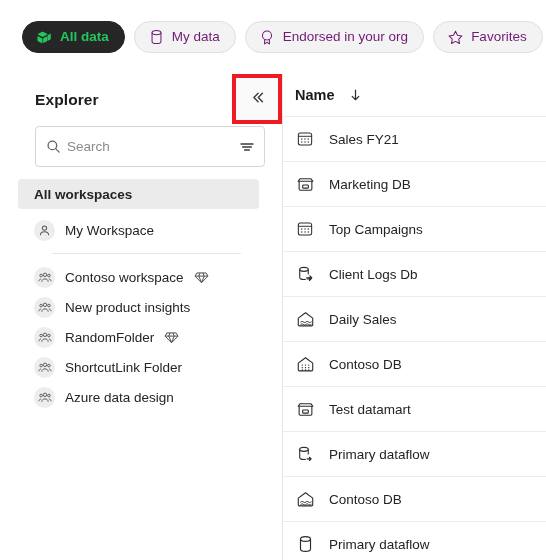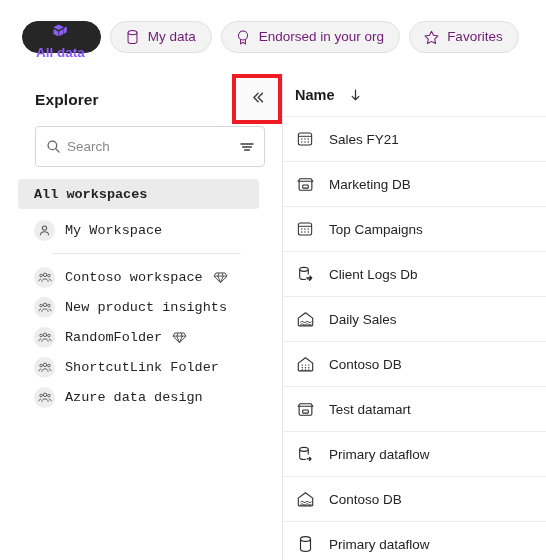--- a/index.html
+++ b/index.html
@@ -48,23 +48,22 @@
     font-size: 13.5px;
     line-height: 1;
     white-space: nowrap;
     cursor: pointer;
     box-sizing: border-box;
   }
 
   .pill.active {
     background: #262626;
     border-color: #262626;
-    color: #8b5cf6;
+    color: #22c55e;
     font-weight: 600;
-    flex-direction: column;
   }
 
   .pill .picon {
     display: inline-flex;
     align-items: center;
     justify-content: center;
     width: 17px;
     height: 17px;
     flex: none;
   }
@@ -158,21 +157,20 @@
     padding: 0 6px;
     min-width: 0;
   }
   .search-input::placeholder { color: #8a8a8a; }
   .filter-icon { flex: none; display: flex; color: #3b3b3b; cursor: pointer; }
 
   
   .ws-list {
     margin-top: 12px;
     padding: 0 24px 0 18px;
-    font-family: Liberation Mono, monospace;
   }
 
   .ws-row {
     display: flex;
     align-items: center;
     gap: 10px;
     height: 30px;
     padding: 0 10px 0 16px;
     border-radius: 4px;
     font-size: 13.5px;

